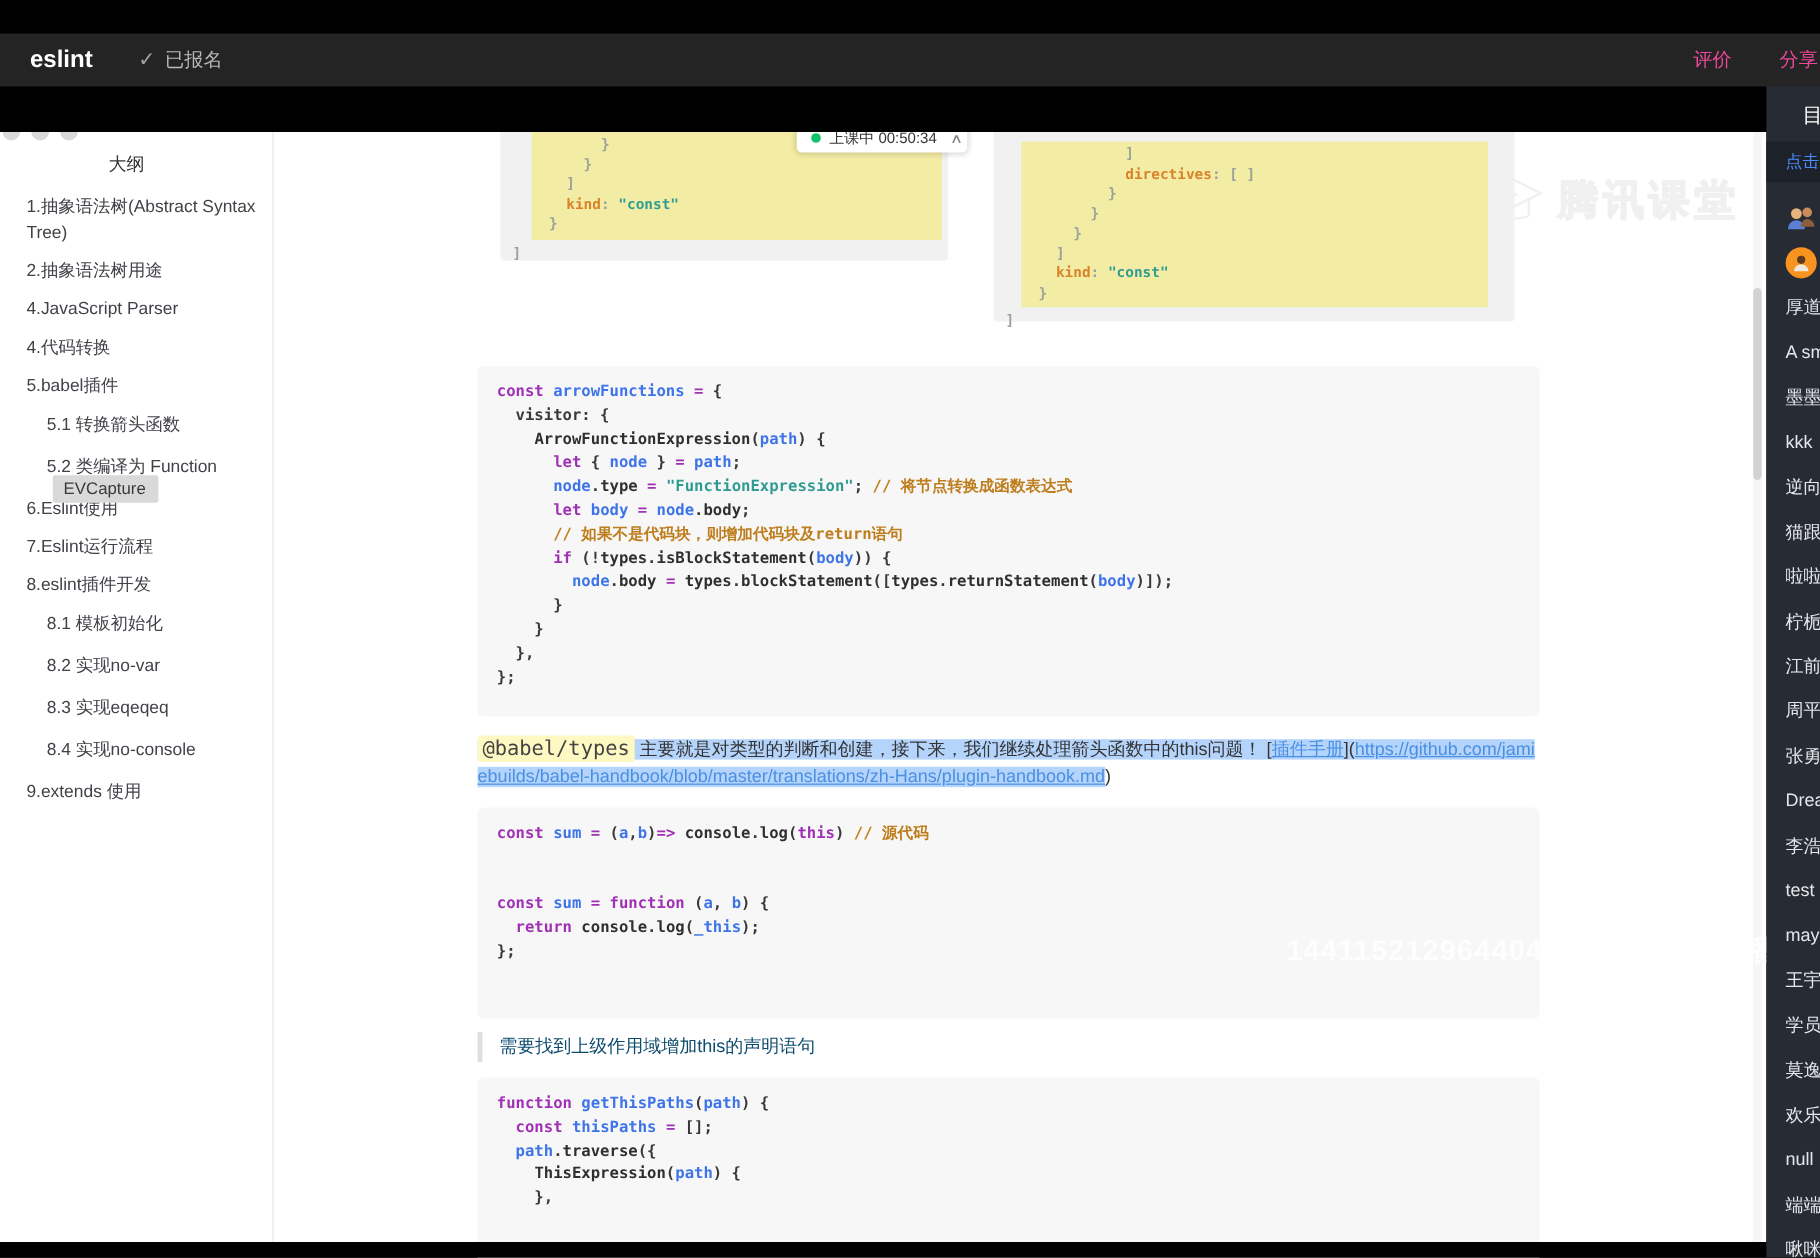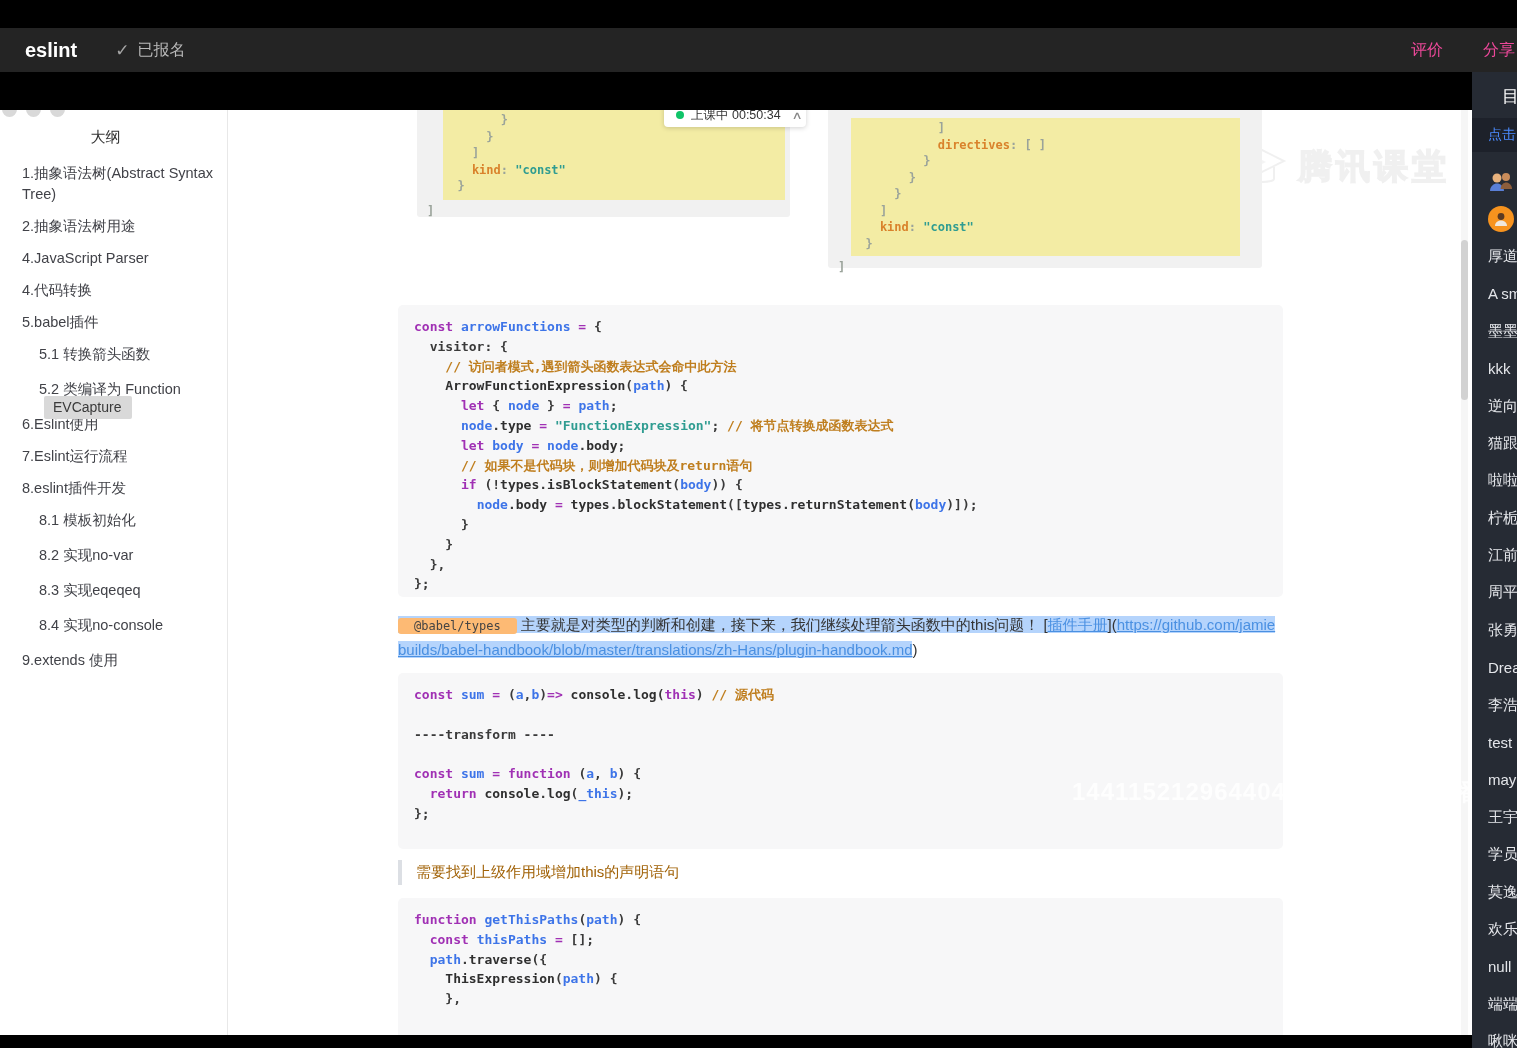--- a/index.html
+++ b/index.html
@@ -70,27 +70,27 @@
   .t-c{color:#bf7e1e;font-weight:600;}
   .t-p{color:#3a3a3a;font-weight:600;}
   .t-f{color:#2f2f2f;font-weight:700;}
   .t-o{color:#a030b4;font-weight:600;}
   .t-b{color:#9aa39a;font-weight:600;}
   .t-attr{color:#d9822b;font-weight:600;}
 
   
   #para{position:absolute;left:178px;top:503px;width:885px;font-size:15px;line-height:23px;color:#333;}
   #para .hl{background:#b5d4fc;}
-  #para code{font-family:"DejaVu Sans Mono","Liberation Mono",monospace;font-size:12px;background:#fdba74;
-             padding:1px 16px;border-radius:3px;color:#444;}
+  #para code{font-family:"DejaVu Sans Mono","Liberation Mono",monospace;font-size:17px;background:#fef9c3;
+             padding:1px 4px;border-radius:3px;color:#444;}
   #para a{color:#4a90e2;text-decoration:underline;cursor:pointer;word-break:break-all;}
 
   
   #quote{position:absolute;left:178px;top:750px;width:700px;border-left:4px solid #dcdfe4;
-         padding:3px 0 3px 14px;font-size:15px;color:#a16207;}
+         padding:3px 0 3px 14px;font-size:15px;color:#0c4a6e;}
 
   
   #viewer-wm{position:absolute;left:852px;top:666px;font-size:24px;color:rgba(255,255,255,.82);
              letter-spacing:1px;white-space:nowrap;z-index:4;font-weight:600;}
 
   
   #scrollbar{position:absolute;right:4px;top:0;width:7px;height:925px;background:#f6f6f6;}
   #scrollbar .thumb{position:absolute;top:130px;left:0;width:7px;height:160px;border-radius:4px;background:#d2d2d2;cursor:pointer;}
 
   
@@ -198,40 +198,38 @@
 
     <div id="livebadge">
       <span class="dot"></span>
       <span>上课中</span>&nbsp;<span>00:50:34</span>
       <span class="chev">∧</span>
     </div>
 
     <div id="code1" class="codeblock">
         <div class="cl"><span class="t-k">const </span><span class="t-v">arrowFunctions</span><span class="t-o"> = </span><span class="t-p">{</span></div>
         <div class="cl"><span class="t-p">  visitor: {</span></div>
-        <div class="cl"><span class="t-c">    // 访问者模式,遇到箭头函数表达式会命中此方法</span></div>
         <div class="cl"><span class="t-p">    </span><span class="t-f">ArrowFunctionExpression</span><span class="t-p">(</span><span class="t-v">path</span><span class="t-p">) {</span></div>
         <div class="cl"><span class="t-p">      </span><span class="t-k">let</span><span class="t-p"> { </span><span class="t-v">node</span><span class="t-p"> } </span><span class="t-o">=</span><span class="t-p"> </span><span class="t-v">path</span><span class="t-p">;</span></div>
         <div class="cl"><span class="t-p">      </span><span class="t-v">node</span><span class="t-p">.</span><span class="t-f">type</span><span class="t-o"> = </span><span class="t-s">"FunctionExpression"</span><span class="t-p">; </span><span class="t-c">// 将节点转换成函数表达式</span></div>
         <div class="cl"><span class="t-p">      </span><span class="t-k">let</span><span class="t-p"> </span><span class="t-v">body</span><span class="t-o"> = </span><span class="t-v">node</span><span class="t-p">.</span><span class="t-f">body</span><span class="t-p">;</span></div>
         <div class="cl"><span class="t-c">      // 如果不是代码块，则增加代码块及return语句</span></div>
         <div class="cl"><span class="t-p">      </span><span class="t-k">if</span><span class="t-p"> (!</span><span class="t-f">types</span><span class="t-p">.</span><span class="t-f">isBlockStatement</span><span class="t-p">(</span><span class="t-v">body</span><span class="t-p">)) {</span></div>
         <div class="cl"><span class="t-p">        </span><span class="t-v">node</span><span class="t-p">.</span><span class="t-f">body</span><span class="t-o"> = </span><span class="t-f">types</span><span class="t-p">.</span><span class="t-f">blockStatement</span><span class="t-p">([</span><span class="t-f">types</span><span class="t-p">.</span><span class="t-f">returnStatement</span><span class="t-p">(</span><span class="t-v">body</span><span class="t-p">)]);</span></div>
         <div class="cl"><span class="t-p">      }</span></div>
         <div class="cl"><span class="t-p">    }</span></div>
         <div class="cl"><span class="t-p">  },</span></div>
         <div class="cl"><span class="t-p">};</span></div>
       </div>
 
     <div id="para"><span class="hl"><code>@babel/types</code></span><span class="hl"><span> 主要就是对类型的判断和创建，接下来，我们继续处理箭头函数中的this问题！ </span></span><span class="hl"><span>[</span></span><span class="hl"><a>插件手册</a></span><span class="hl"><span>](</span></span><span class="hl"><a>https://github.com/jamiebuilds/babel-handbook/blob/master/translations/zh-Hans/plugin-handbook.md</a></span><span>)</span></div>
 
     <div id="code2" class="codeblock">
         <div class="cl"><span class="t-k">const </span><span class="t-v">sum</span><span class="t-o"> = </span><span class="t-p">(</span><span class="t-v">a</span><span class="t-p">,</span><span class="t-v">b</span><span class="t-p">)</span><span class="t-o">=&gt;</span><span class="t-p"> </span><span class="t-f">console</span><span class="t-p">.</span><span class="t-f">log</span><span class="t-p">(</span><span class="t-k">this</span><span class="t-p">) </span><span class="t-c">// 源代码</span></div>
         <div class="cl"><span class="t-p"> </span></div>
-        <div class="cl"><span class="t-p">----transform ----</span></div>
         <div class="cl"><span class="t-p"> </span></div>
         <div class="cl"><span class="t-k">const </span><span class="t-v">sum</span><span class="t-o"> = </span><span class="t-k">function</span><span class="t-p"> (</span><span class="t-v">a</span><span class="t-p">, </span><span class="t-v">b</span><span class="t-p">) {</span></div>
         <div class="cl"><span class="t-p">  </span><span class="t-k">return</span><span class="t-p"> </span><span class="t-f">console</span><span class="t-p">.</span><span class="t-f">log</span><span class="t-p">(</span><span class="t-v">_this</span><span class="t-p">);</span></div>
         <div class="cl"><span class="t-p">};</span></div>
       </div>
 
     <div id="quote">需要找到上级作用域增加this的声明语句</div>
 
     <div id="code3" class="codeblock">
         <div class="cl"><span class="t-k">function </span><span class="t-v">getThisPaths</span><span class="t-p">(</span><span class="t-v">path</span><span class="t-p">) {</span></div>

